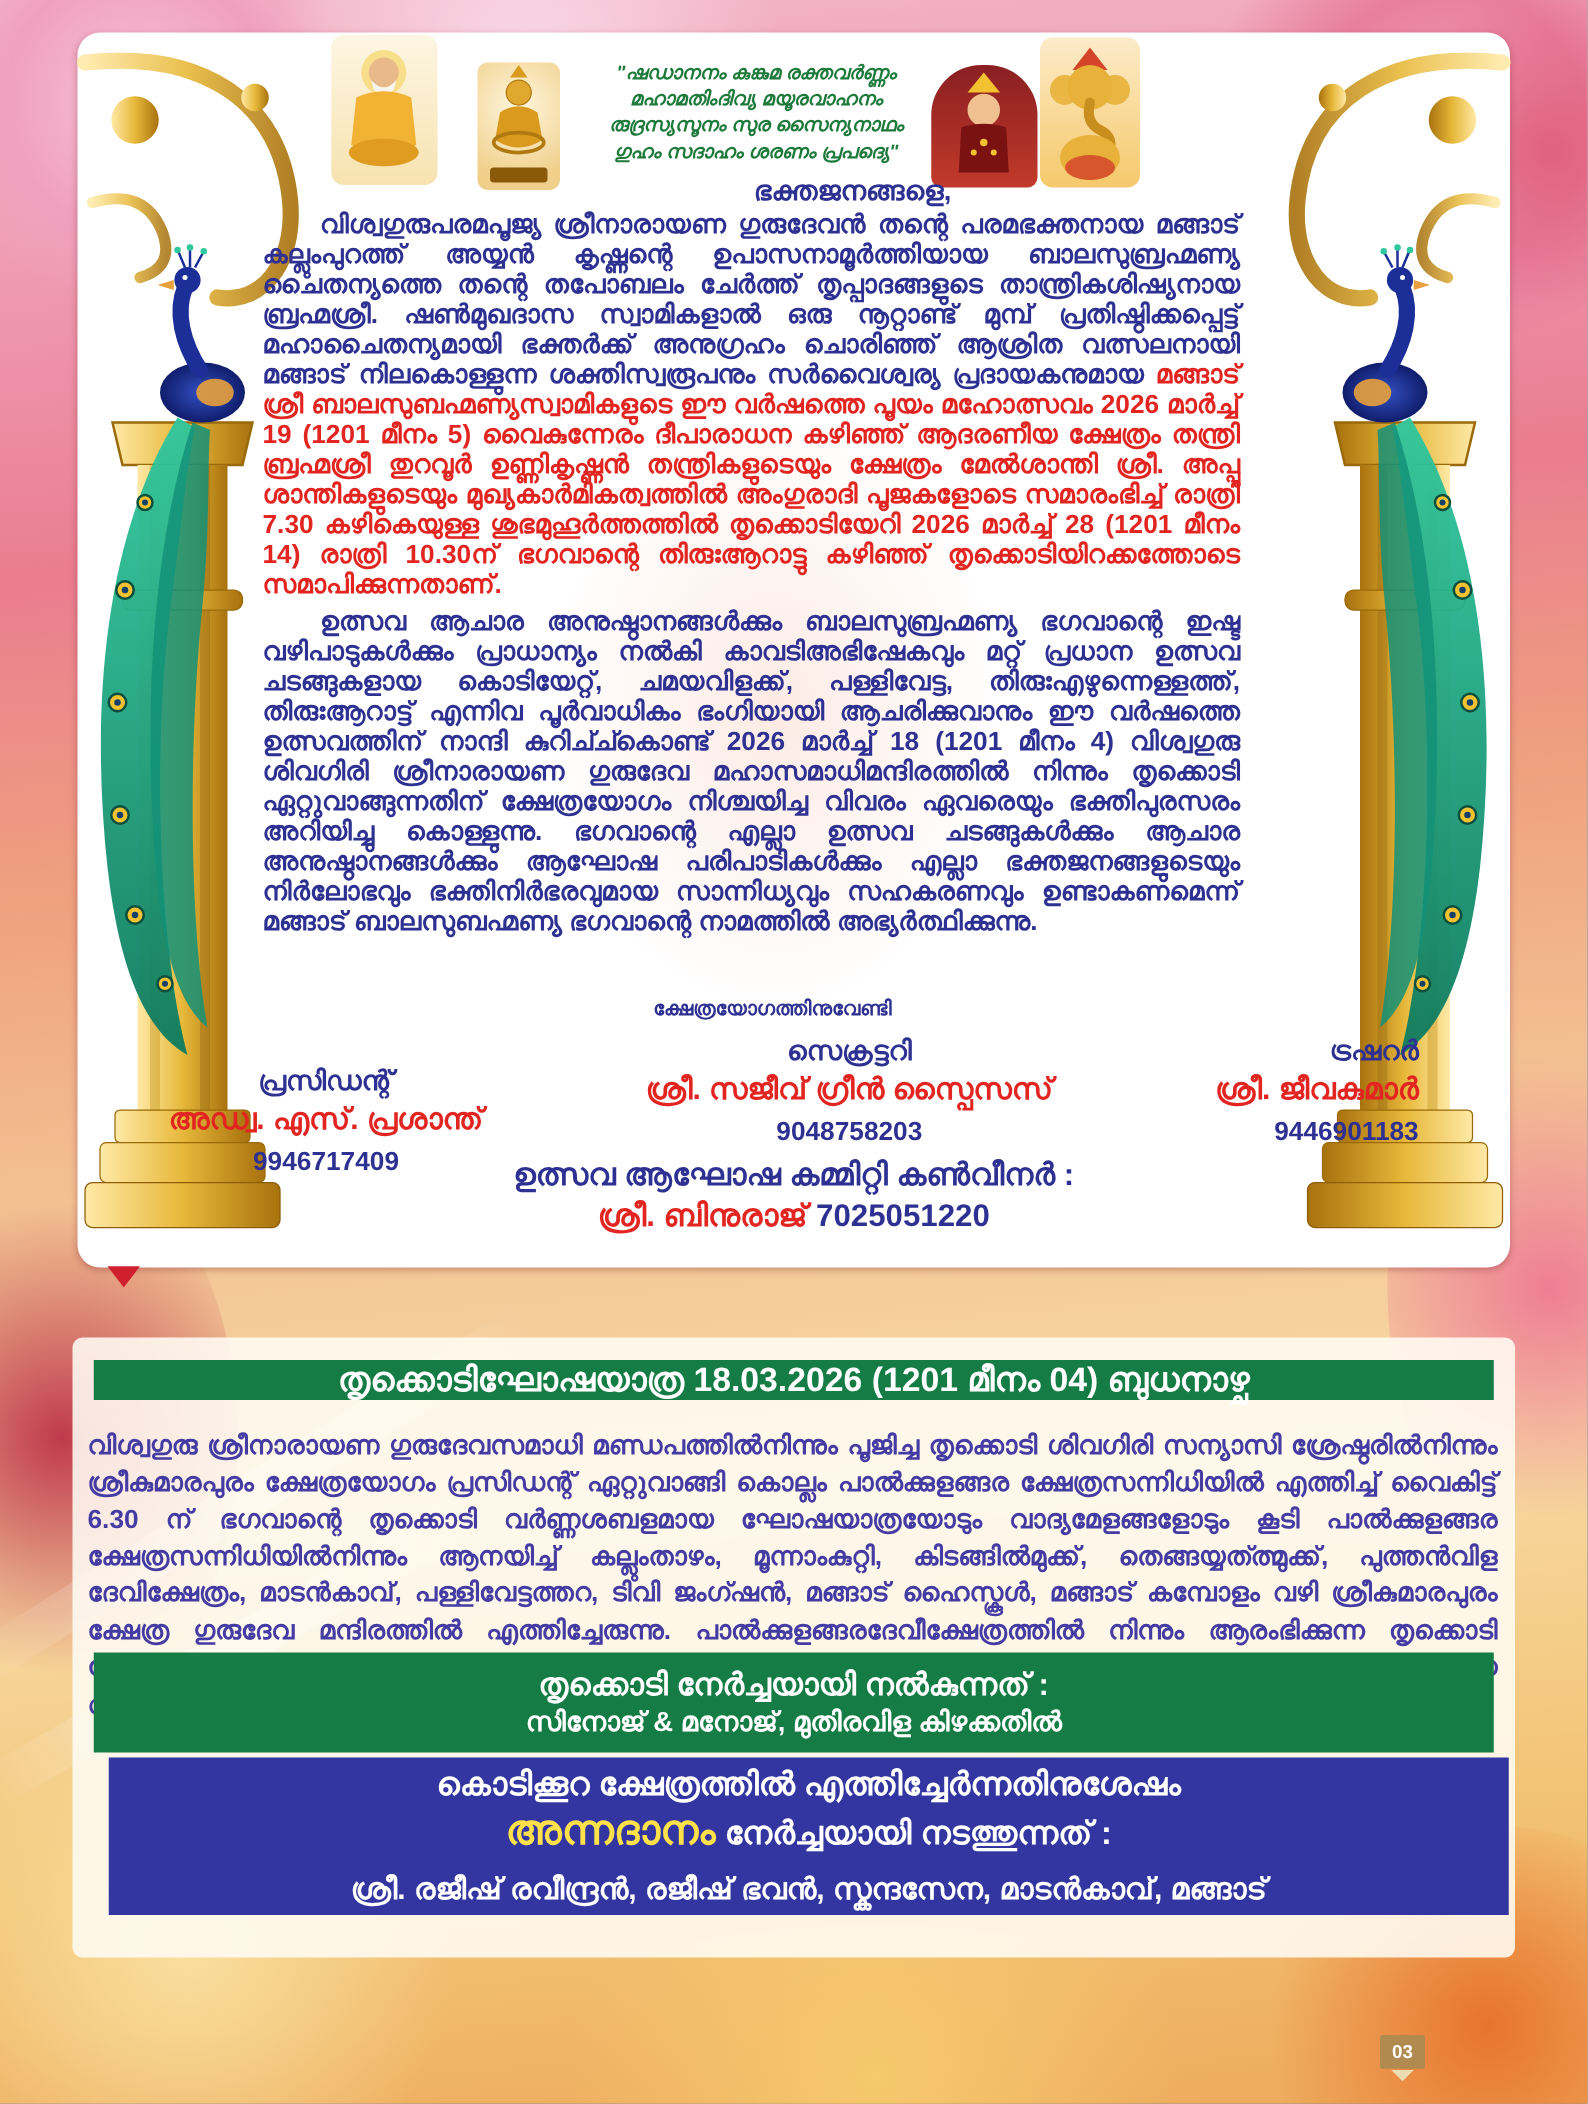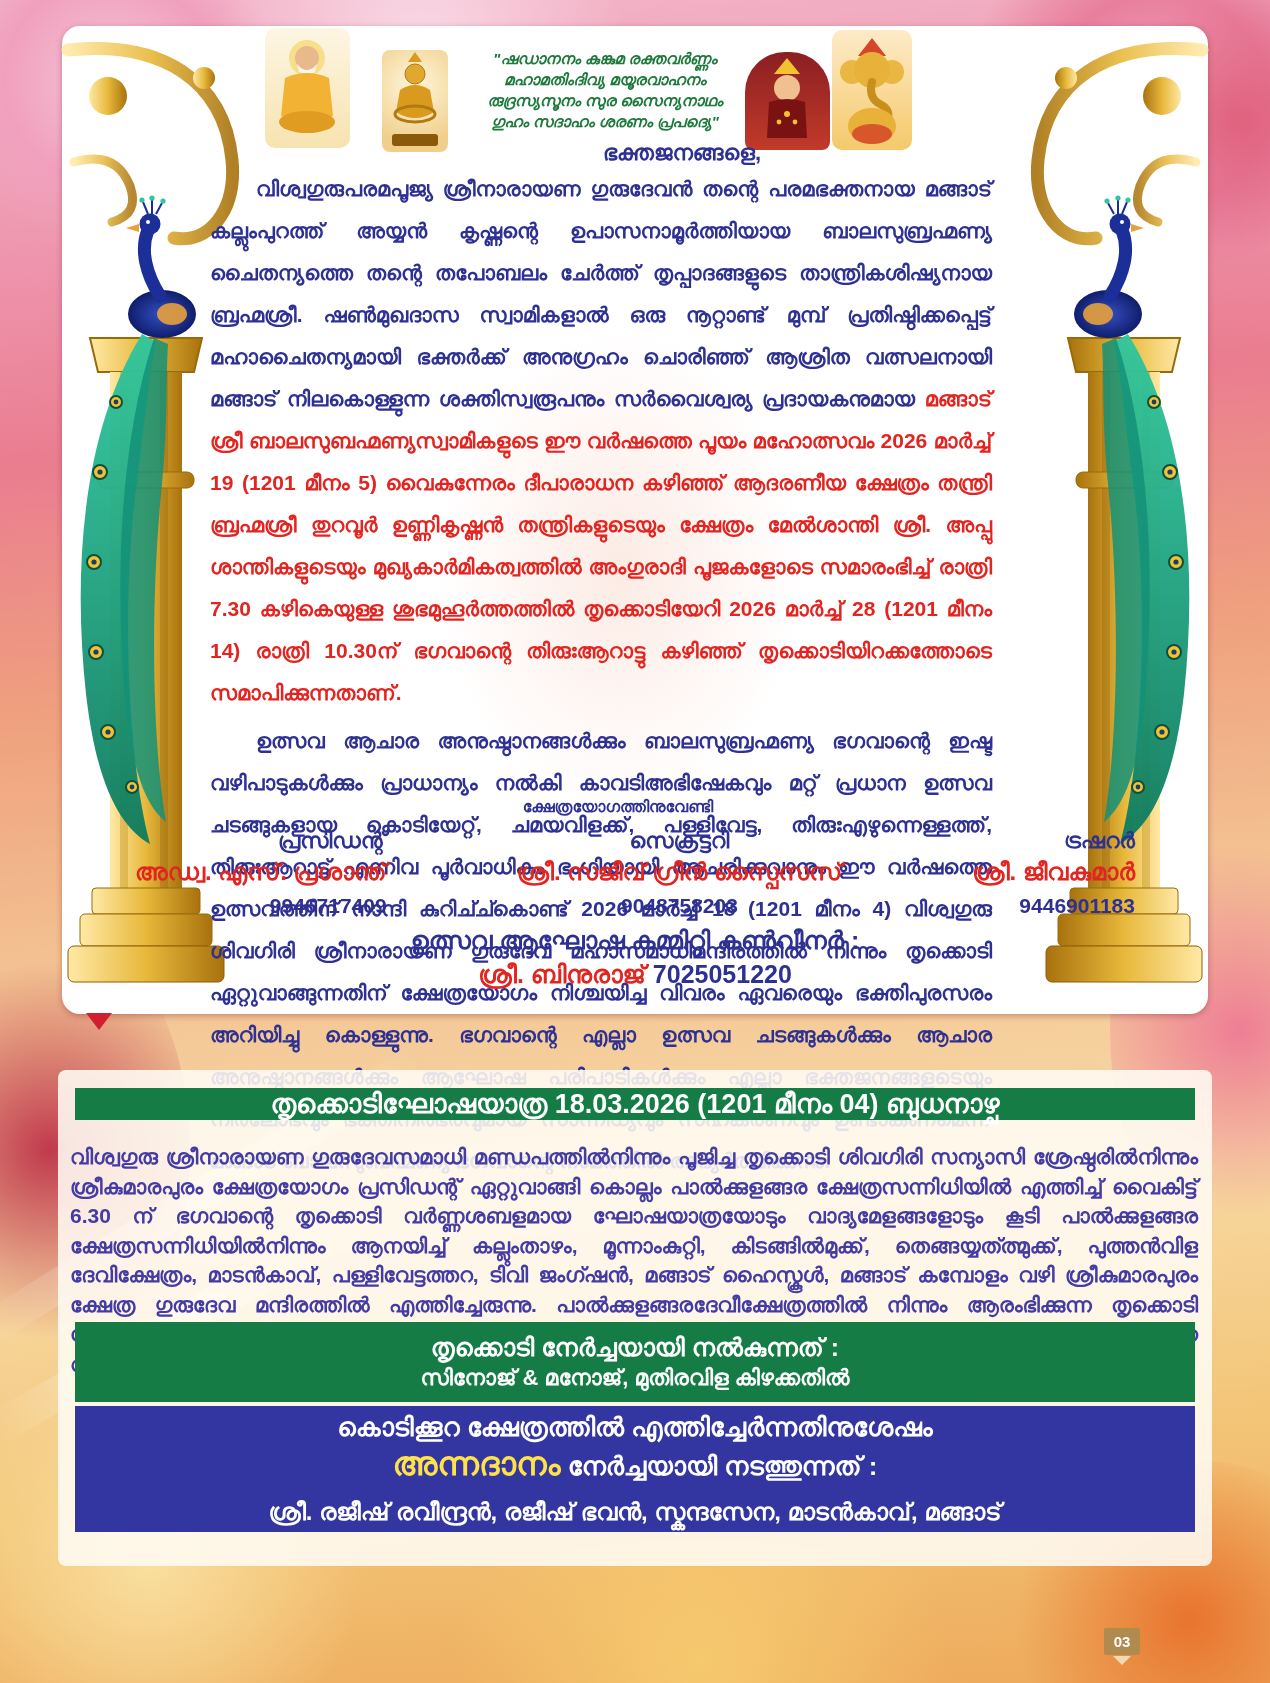--- a/index.html
+++ b/index.html
@@ -38,49 +38,49 @@
     background:linear-gradient(#8a1f22,#c23a2a);overflow:hidden;}
   .img-ganesha{left:832px;top:30px;width:80px;height:120px;border-radius:10px;
     background:linear-gradient(#fdebc8,#f5c96b);overflow:hidden;}
 
   .invocation{position:absolute;left:455px;top:48px;width:300px;text-align:center;
     color:#1d7a3a;font-weight:bold;font-style:italic;font-size:15.5px;line-height:21px;}
   .salutation{position:absolute;left:62px;top:140px;width:1146px;text-align:center;
     color:#2e3192;font-weight:bold;font-size:22px;padding-left:47px;}
 
   .notice{position:absolute;left:210px;top:168px;width:782px;text-align:justify;
-    color:#2e3192;font-size:21px;line-height:42px;font-weight:600;}
+    color:#2e3192;font-size:21px;line-height:24px;font-weight:600;}
   .notice p{margin:0 0 6px 0;text-indent:46px;}
   .red{color:#e22520;}
 
   .for-line{position:absolute;left:62px;top:798px;width:1112px;text-align:center;
     color:#2e3192;font-weight:bold;font-size:16px;}
   .officers{position:absolute;left:135px;top:828px;width:1000px;display:flex;justify-content:space-between;}
   .officer{display:flex;flex-direction:column;gap:4px;}
-  .officer.left{text-align:right;} .officer.center{text-align:center;} .officer.right{text-align:right;}
+  .officer.left{text-align:center;margin-top:24px;} .officer.center{text-align:center;} .officer.right{text-align:right;}
   .officer .role{color:#2e3192;font-weight:bold;font-size:22px;}
   .officer .name{color:#e22520;font-weight:bold;font-size:24px;}
   .officer .phone{color:#2e3192;font-weight:600;font-size:21px;margin-top:4px;}
   .convener{position:absolute;left:62px;top:926px;width:1146px;text-align:center;}
   .convener .label{color:#2e3192;font-weight:bold;font-size:25px;}
   .convener .line2{margin-top:4px;font-size:25px;font-weight:bold;}
   .convener .cname{color:#e22520;} .convener .cphone{color:#2e3192;}
 
   .lower-panel{position:absolute;left:58px;top:1070px;width:1154px;height:496px;
     background:rgba(255,252,244,0.88);border-radius:8px;}
   .ghosha-header{position:absolute;left:75px;top:1088px;width:1120px;height:32px;background:#157c45;
     color:#ffffff;font-weight:bold;font-size:27px;display:flex;align-items:center;justify-content:center;}
   .ghosha-body{position:absolute;left:70px;top:1142px;width:1128px;text-align:justify;
     color:#443ba3;font-size:21px;line-height:29.5px;font-weight:600;}
 
   .flag-box{position:absolute;left:75px;top:1322px;width:1120px;height:80px;background:#157c45;
     color:#fff;text-align:center;display:flex;flex-direction:column;justify-content:center;gap:2px;}
   .flag-box .t1{font-size:25px;font-weight:bold;}
   .flag-box .t2{font-size:22px;font-weight:bold;}
-  .anna-box{position:absolute;left:75px;top:1406px;width:1120px;height:126px;background:#3335a0;
+  .anna-box{position:absolute;left:87px;top:1406px;width:1120px;height:126px;background:#3335a0;
     color:#fff;text-align:center;display:flex;flex-direction:column;justify-content:center;gap:2px;}
   .anna-box .t1{font-size:26px;font-weight:bold;}
   .anna-box .t2{font-size:26px;font-weight:bold;}
   .anna-box .t2 .hl{color:#ffe24a;font-size:33px;}
   .anna-box .t3{font-size:24px;font-weight:bold;margin-top:12px;}
 
   .page-badge{position:absolute;left:1104px;top:1628px;width:36px;height:27px;background:#b08a4e;
     color:#fff;font-weight:bold;font-size:15px;display:flex;align-items:center;justify-content:center;border-radius:2px;}
   .page-tri{position:absolute;left:1113px;top:1656px;width:0;height:0;
     border-left:9px solid transparent;border-right:9px solid transparent;border-top:9px solid #ecdcb4;}

